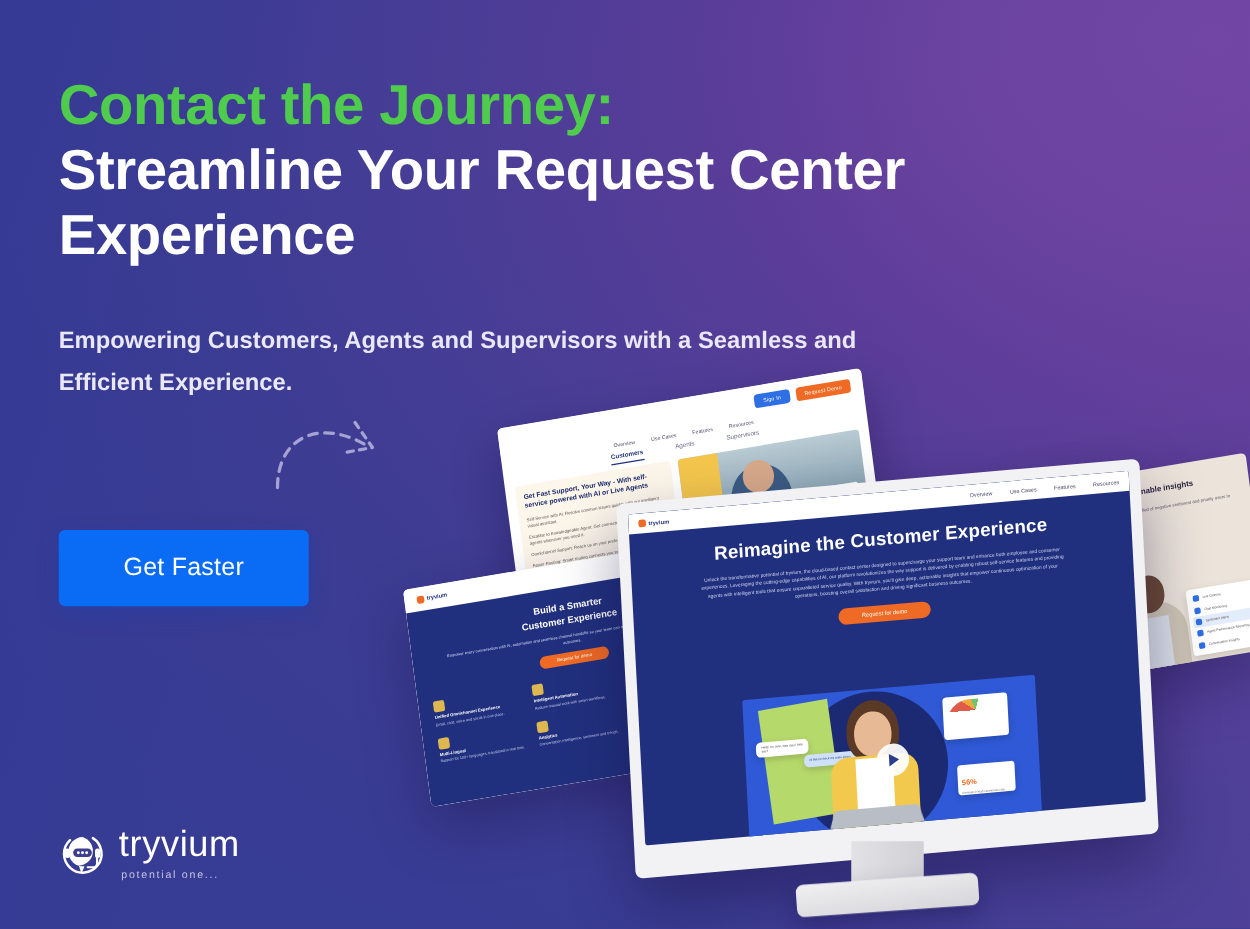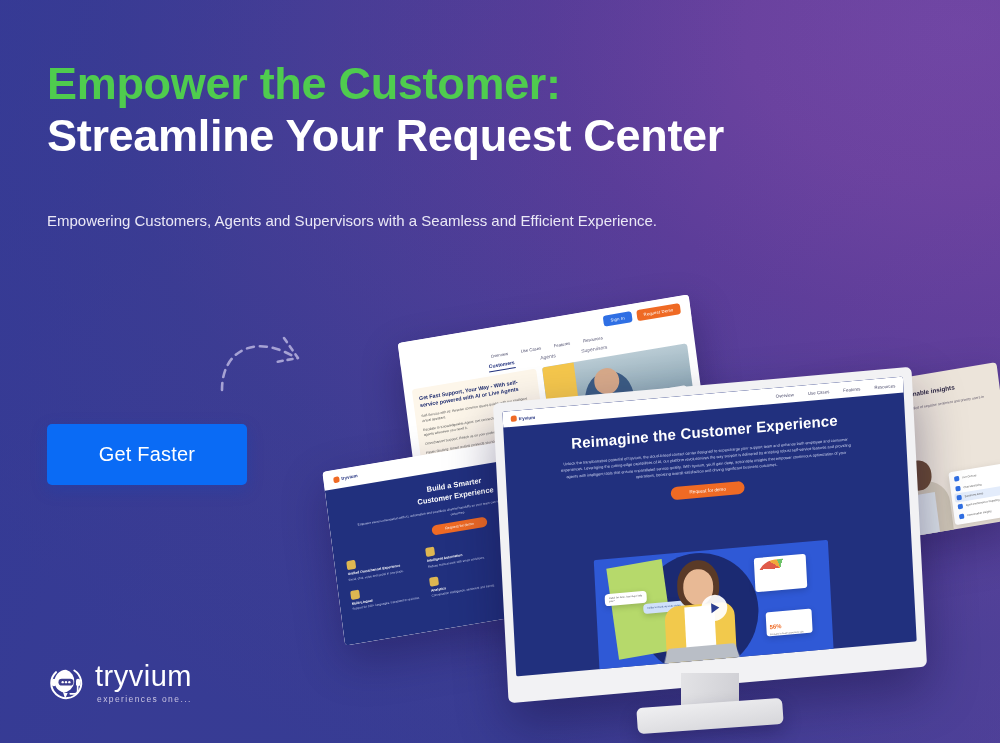--- a/index.html
+++ b/index.html
@@ -21,21 +21,21 @@
     content: "";
     position: absolute; inset: 0;
     background: linear-gradient(108deg, rgba(49,56,150,0.55) 0%, rgba(55,58,148,0.25) 28%, rgba(110,66,160,0.0) 62%, rgba(122,72,165,0.30) 100%);
     pointer-events: none;
   }
 
   
   .copy { position: absolute; left: 47px; top: 58px; width: 700px; z-index: 6; }
   .h-line { font-size: 45px; line-height: 52px; font-weight: bold; letter-spacing: -0.3px; color: #ffffff; white-space: nowrap; }
   .h-green { color: #4fcc4e; }
-  .sub { margin-top: 42px; width: 640px; color: #eae8f6; font-size: 15px; line-height: 34px; font-weight: 400; }
+  .sub { margin-top: 42px; width: 640px; color: #eae8f6; font-size: 19px; line-height: 34px; font-weight: 700; }
   .cta {
     position: absolute; left: 47px; top: 424px;
     width: 200px; height: 61px; border: none; border-radius: 5px;
     background: #0a6bf5; color: #fff;
     font-family: "Liberation Sans", sans-serif; font-size: 20px; letter-spacing: .2px;
     cursor: pointer; z-index: 6;
     box-shadow: 0 5px 16px rgba(10,70,190,.28);
   }
 
   
@@ -158,22 +158,23 @@
     background: linear-gradient(100deg,#e3e3e6,#cfcfd4); }
   .mon-base { position: absolute; left: 50%; transform: translateX(-50%) rotate(-4deg); top: 318px; width: 146px; height: 26px;
     background: linear-gradient(175deg,#f0f0f2,#d6d6da); border-radius: 6px; box-shadow: 0 8px 18px rgba(20,12,60,.30); }
 </style>
 </head>
 <body>
 
 <div id="stage">
 
   <div class="copy">
-    <div class="h-line h-green">Empower the Customer:</div>
+    <div class="h-line h-green">Contact the Journey:</div>
     <div class="h-line">Streamline Your Request Center</div>
+    <div class="h-line">Experience</div>
     <div class="sub">Empowering Customers, Agents and Supervisors with a Seamless and Efficient Experience.</div>
   </div>
 
   <button class="cta">Get Faster</button>
 
   <svg class="arrow" width="100" height="70" viewBox="0 0 100 70">
     <path d="M10 68 C10 26, 46 12, 84 36" fill="none" stroke="#b9b4e0" stroke-width="2.6" stroke-dasharray="7 6" stroke-linecap="round"></path>
     <path d="M72 16 L86 36 L64 40" fill="none" stroke="#b9b4e0" stroke-width="2.6" stroke-dasharray="5 5" stroke-linecap="round" stroke-linejoin="round"></path>
   </svg>
 
@@ -184,21 +185,21 @@
       <rect x="15" y="19" width="18" height="8" rx="4" fill="#3d3e8f"></rect>
       <circle cx="20" cy="23" r="1.4" fill="#fff"></circle>
         <circle cx="24" cy="23" r="1.4" fill="#fff"></circle>
         <circle cx="28" cy="23" r="1.4" fill="#fff"></circle>
       <rect x="7" y="19" width="5" height="9" rx="2.4" fill="#fff"></rect>
       <rect x="36" y="19" width="5" height="9" rx="2.4" fill="#fff"></rect>
       <path d="M38 28 v5 a4 4 0 0 1 -4 4 h-5" fill="none" stroke="#fff" stroke-width="2" stroke-linecap="round"></path>
     </svg>
     <div class="logo-txt">
       <div class="logo-word">tryvium</div>
-      <div class="logo-tag">experiences one...</div>
+      <div class="logo-tag">potential one...</div>
     </div>
   </div>
 
   <div class="cluster">
 
     <div class="card scr-a">
       <div class="a-topbar">
         <div class="mini-btn mb-blue">Sign In</div>
         <div class="mini-btn mb-orange">Request Demo</div>
       </div>

